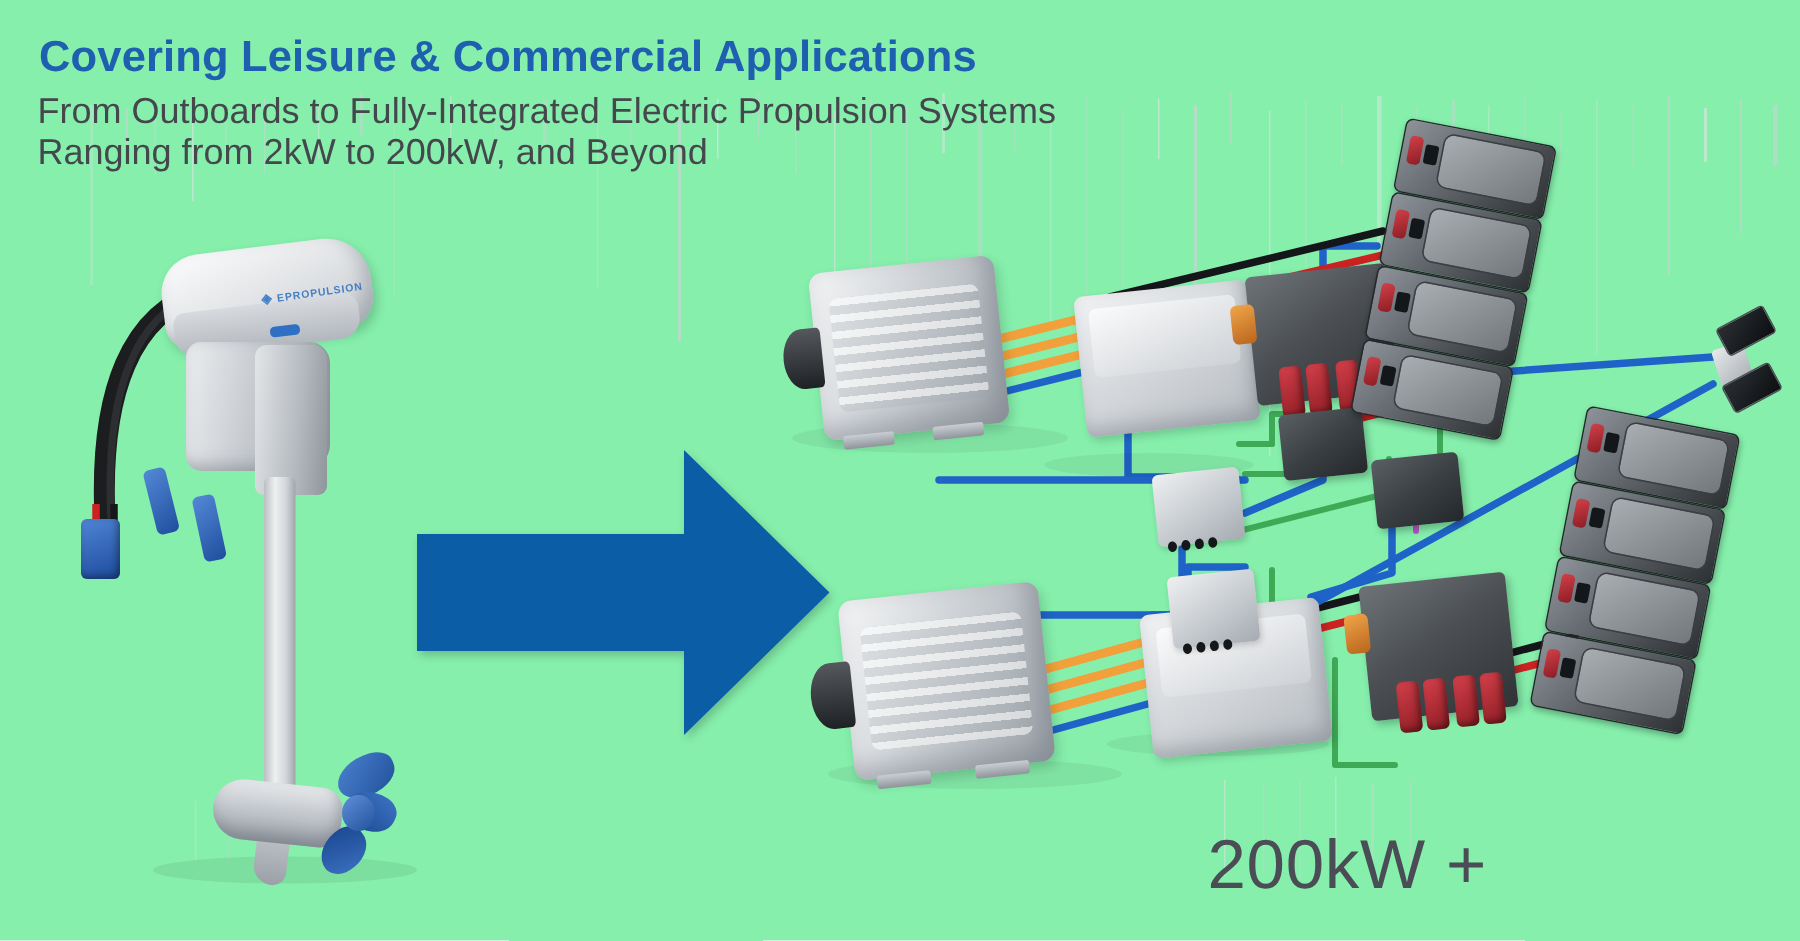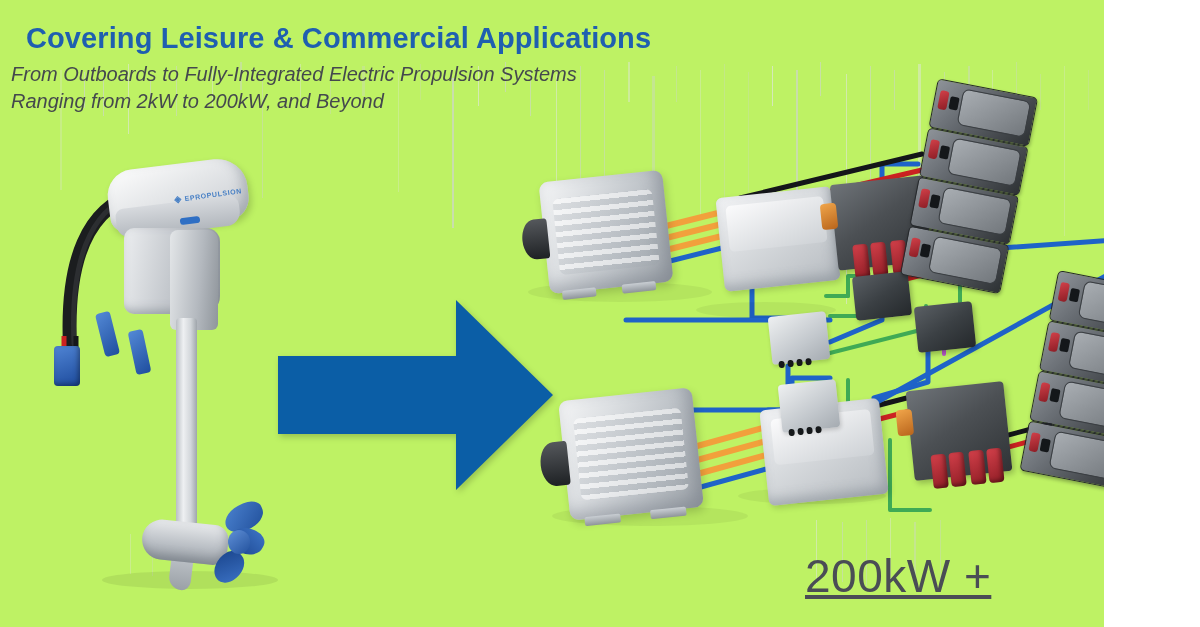--- a/index.html
+++ b/index.html
@@ -1,50 +1,50 @@
 <!DOCTYPE html>
 <html><head>
 <meta charset="utf-8">
 <style>
   html,body{margin:0;padding:0;background:#ffffff;}
   body{font-family:"Liberation Sans", sans-serif;}
 
   #canvas{
     position:relative;
-    width:1104px;height:627px;
-    background:#bef264;
+    width:1200px;height:627px;
+    background:#86efac;
     overflow:hidden;
   }
 
   
   .streaks{position:absolute;left:0;top:0;width:1200px;height:627px;pointer-events:none;}
   .streak{position:absolute;background:#cfd2d6;opacity:.55;width:1px;}
   .streak.w2{width:2px;}
   .streak.w3{width:3px;}
   .streak.lt{background:#e2e4e7;}
 
   
   .title{
     position:absolute;left:26px;top:22px;
     font-size:29px;font-weight:600;letter-spacing:.1px;
     color:#1f5fb0;white-space:nowrap;
   }
   .subtitle{
-    position:absolute;left:11px;top:61px;
-    font-size:20px;line-height:27px;font-weight:400;
-    color:#44484d;white-space:pre-line;font-style:italic;
+    position:absolute;left:25px;top:61px;
+    font-size:24px;line-height:27px;font-weight:400;
+    color:#44484d;white-space:pre-line;
   }
 
   
   .pwr{
     position:absolute;font-size:46px;font-weight:400;color:#4a4d55;
     letter-spacing:.5px;white-space:nowrap;
   }
   #pwr-left{left:136px;top:549px;}
-  #pwr-right{left:805px;top:549px;text-decoration:underline;}
+  #pwr-right{left:805px;top:549px;}
 
   
   .arrow-wrap{position:absolute;left:278px;top:300px;width:275px;height:190px;
      filter:drop-shadow(2px 3px 3px rgba(0,0,0,.20));}
 
   
   .outboard{position:absolute;left:20px;top:150px;width:270px;height:400px;}
   .ob-cowl{
     position:absolute;left:88px;top:14px;width:140px;height:62px;
     background:linear-gradient(160deg,#fdfdfd 0%,#e6e8ea 42%,#c7cbd0 100%);

